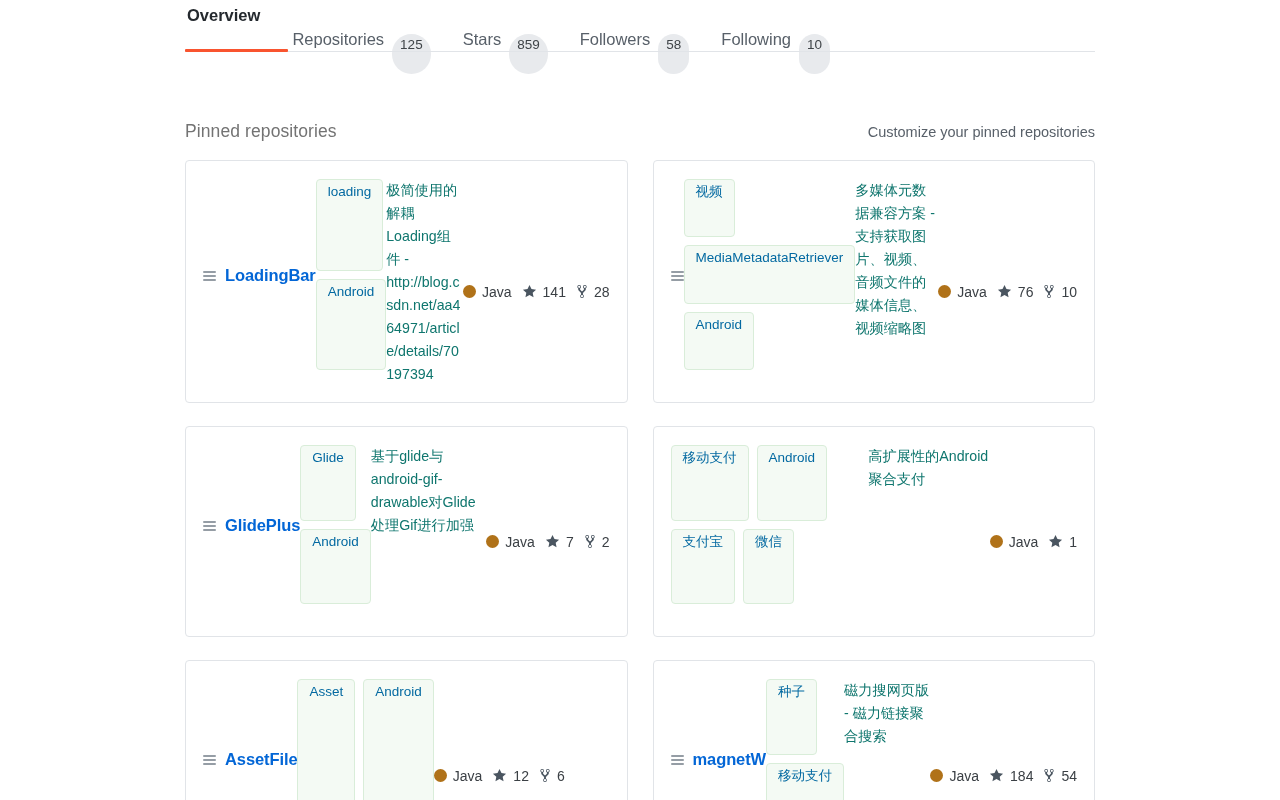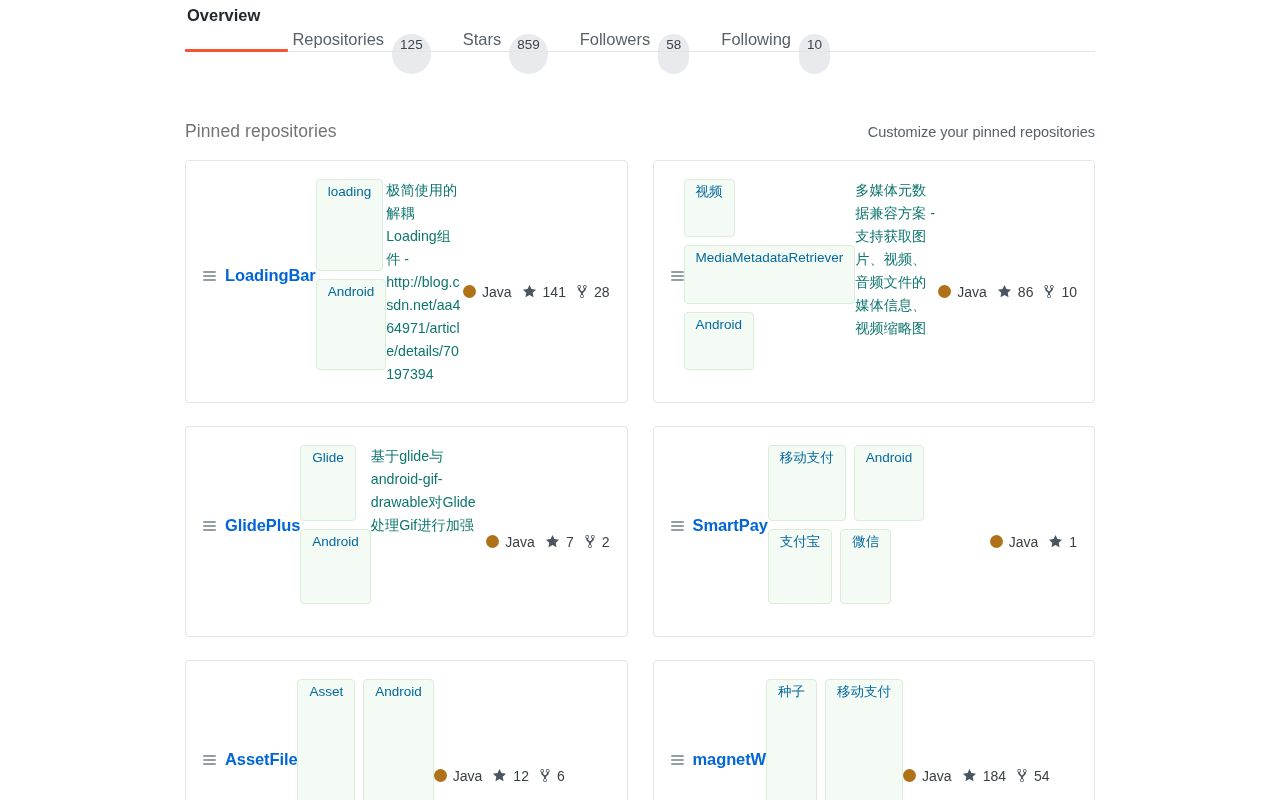--- a/index.html
+++ b/index.html
@@ -316,21 +316,21 @@
             <span class="meta-item">
               <span class="lang-dot" style="background: rgb(176, 114, 25);"></span>
               <span class="meta-label">Java</span>
             </span>
             <a class="meta-item">
               <span class="meta-icon">
                 <svg width="15" height="15" viewBox="0 0 14 16" fill="#4a5560" aria-hidden="true">
                   <path d="M14 6l-4.9-.64L7 1 4.9 5.36 0 6l3.6 3.26L2.67 14 7 11.67 11.33 14l-.93-4.74z"></path>
                 </svg>
               </span>
-              <span class="meta-count">86</span>
+              <span class="meta-count">76</span>
             </a>
             <a class="meta-item">
               <span class="meta-icon">
                 <svg width="12" height="15" viewBox="0 0 10 16" fill="#4a5560" aria-hidden="true">
                   <path d="M8 1a1.993 1.993 0 0 0-1 3.72V6L5 8 3 6V4.72A1.993 1.993 0 0 0 2 1a1.993 1.993 0 0 0-1 3.72V6.5l3 3v1.78A1.993 1.993 0 0 0 5 15a1.993 1.993 0 0 0 1-3.72V9.5l3-3V4.72A1.993 1.993 0 0 0 8 1zM2 4.2a1.2 1.2 0 1 1 0-2.4 1.2 1.2 0 0 1 0 2.4zm3 10a1.2 1.2 0 1 1 0-2.4 1.2 1.2 0 0 1 0 2.4zm3-10a1.2 1.2 0 1 1 0-2.4 1.2 1.2 0 0 1 0 2.4z"></path>
                 </svg>
               </span>
               <span class="meta-count">10</span>
             </a>
           </div>
@@ -366,34 +366,27 @@
               <span class="meta-icon">
                 <svg width="12" height="15" viewBox="0 0 10 16" fill="#4a5560" aria-hidden="true">
                   <path d="M8 1a1.993 1.993 0 0 0-1 3.72V6L5 8 3 6V4.72A1.993 1.993 0 0 0 2 1a1.993 1.993 0 0 0-1 3.72V6.5l3 3v1.78A1.993 1.993 0 0 0 5 15a1.993 1.993 0 0 0 1-3.72V9.5l3-3V4.72A1.993 1.993 0 0 0 8 1zM2 4.2a1.2 1.2 0 1 1 0-2.4 1.2 1.2 0 0 1 0 2.4zm3 10a1.2 1.2 0 1 1 0-2.4 1.2 1.2 0 0 1 0 2.4zm3-10a1.2 1.2 0 1 1 0-2.4 1.2 1.2 0 0 1 0 2.4z"></path>
                 </svg>
               </span>
               <span class="meta-count">2</span>
             </a>
           </div>
         </div>
         <div class="pin-card">
-          <div class="pin-head">
-            <span class="drag-handle">
-              <span></span>
-              <span></span>
-              <span></span>
-            </span>
-            <a class="repo-name">SmartPay</a>
-          </div>
           <div class="topics">
             <a class="topic-tag">移动支付</a>
             <a class="topic-tag">Android</a>
             <a class="topic-tag">支付宝</a>
             <a class="topic-tag">微信</a>
           </div>
+          <p class="repo-desc">高扩展性的Android聚合支付</p>
           <div class="repo-meta">
             <span class="meta-item">
               <span class="lang-dot" style="background: rgb(176, 114, 25);"></span>
               <span class="meta-label">Java</span>
             </span>
             <a class="meta-item">
               <span class="meta-icon">
                 <svg width="15" height="15" viewBox="0 0 14 16" fill="#4a5560" aria-hidden="true">
                   <path d="M14 6l-4.9-.64L7 1 4.9 5.36 0 6l3.6 3.26L2.67 14 7 11.67 11.33 14l-.93-4.74z"></path>
                 </svg>
@@ -444,20 +437,21 @@
               <span></span>
               <span></span>
               <span></span>
             </span>
             <a class="repo-name">magnetW</a>
           </div>
           <div class="topics">
             <a class="topic-tag">种子</a>
             <a class="topic-tag">移动支付</a>
           </div>
+          <p class="repo-desc">磁力搜网页版 - 磁力链接聚合搜索</p>
           <div class="repo-meta">
             <span class="meta-item">
               <span class="lang-dot" style="background: rgb(176, 114, 25);"></span>
               <span class="meta-label">Java</span>
             </span>
             <a class="meta-item">
               <span class="meta-icon">
                 <svg width="15" height="15" viewBox="0 0 14 16" fill="#4a5560" aria-hidden="true">
                   <path d="M14 6l-4.9-.64L7 1 4.9 5.36 0 6l3.6 3.26L2.67 14 7 11.67 11.33 14l-.93-4.74z"></path>
                 </svg>

